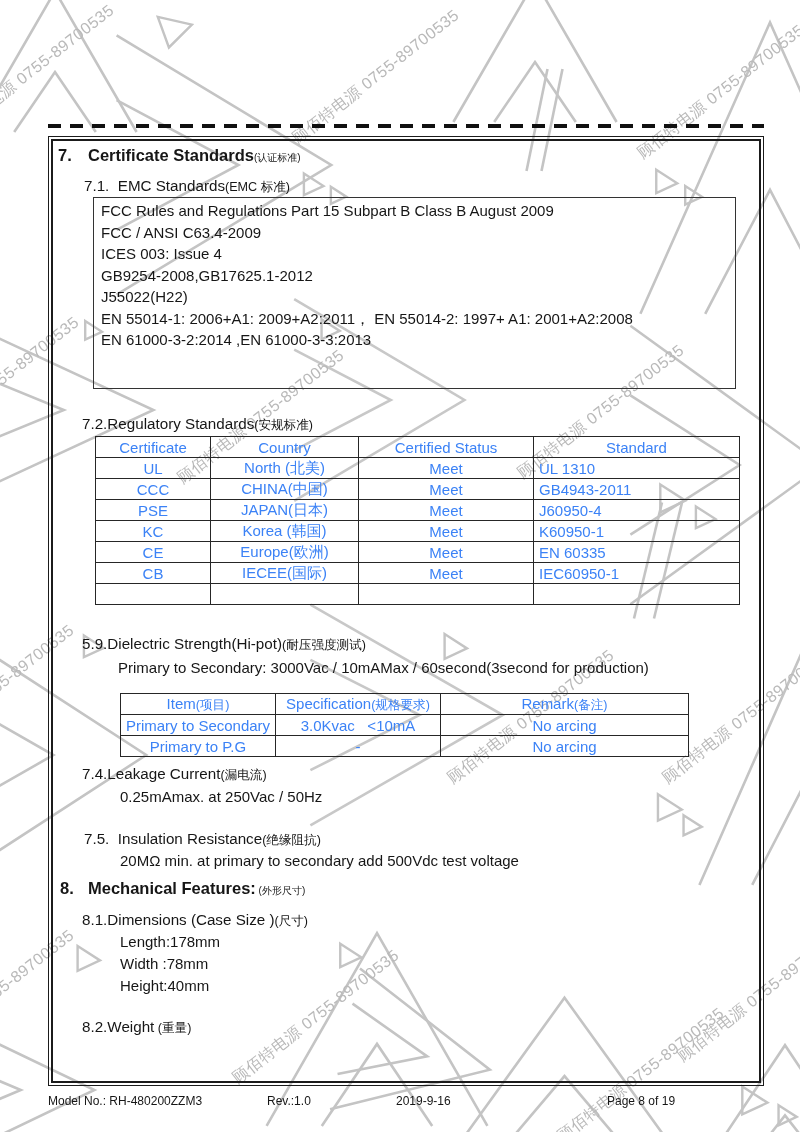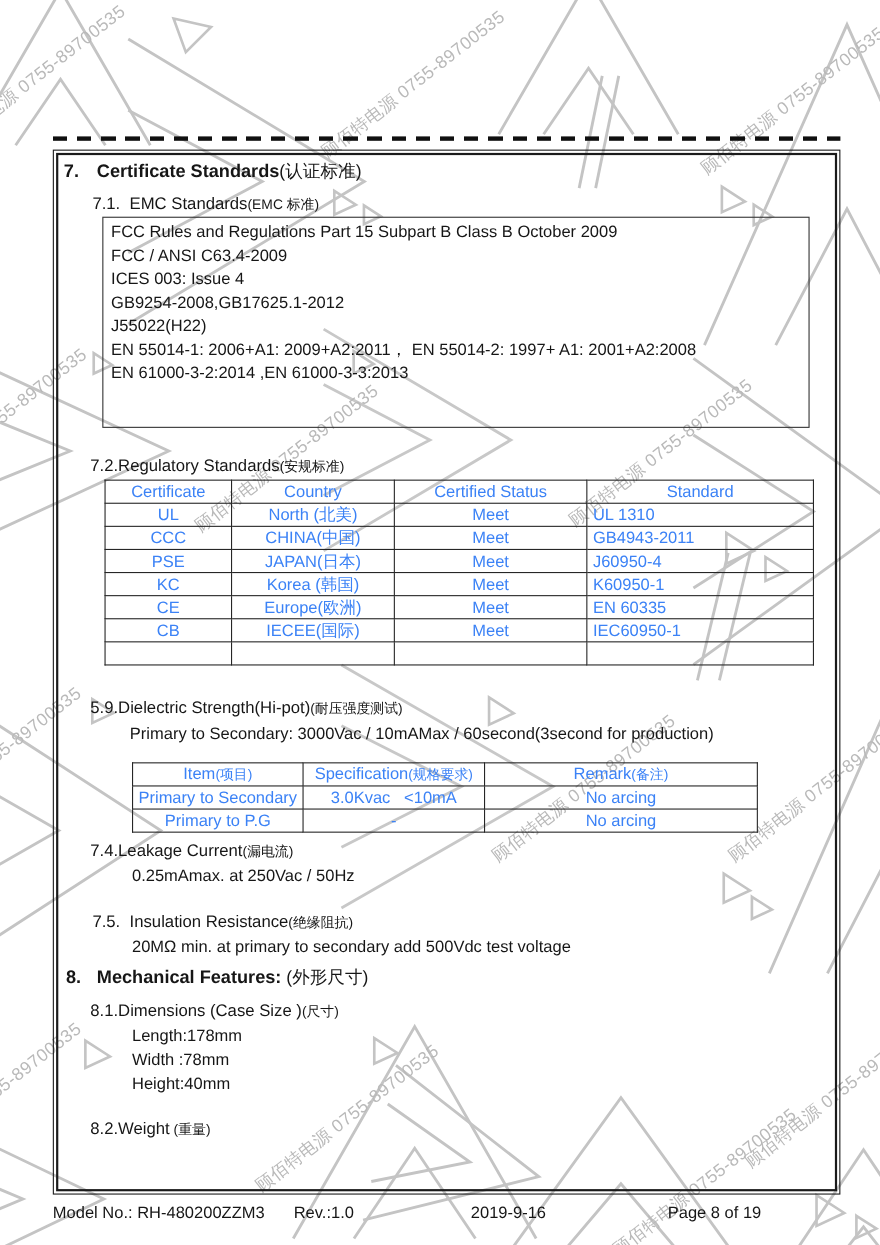--- a/index.html
+++ b/index.html
@@ -13,39 +13,39 @@
            color:#b9b9b9;transform:rotate(-38deg);transform-origin:0 50%;}
   
   .dashed-line{position:absolute;left:48px;top:124px;width:716px;height:4px;
      background:repeating-linear-gradient(90deg,#101010 0 13px,transparent 13px 22px);}
   .pbox{position:absolute;left:48px;top:136px;width:714px;height:948px;border:1px solid #1b1b1b;}
   .pbox-inner{position:absolute;inset:2px;border:2px solid #1b1b1b;}
   
   .abs{position:absolute;white-space:nowrap;z-index:2;}
   .h1{font-size:16.5px;font-weight:bold;}
   .h1 .num{display:inline-block;}
-  .h1 .cn{font-weight:normal;font-size:16px;}
+  .h1 .cn{font-weight:normal;font-size:10px;}
   .sub{font-size:15.2px;}
   .sub .cn{font-size:12.6px;}
   .bodyline{font-size:15px;}
   .cn-small{font-size:12.8px;}
   
   .emc-box{position:absolute;left:93px;top:197px;width:643px;height:192px;z-index:2;
            border:1.5px solid #333;box-sizing:border-box;padding:2px 6px 0 7px;
            font-size:15px;line-height:21.5px;}
   .emc-box div{white-space:nowrap;}
   
   table.doc{position:absolute;border-collapse:collapse;table-layout:fixed;z-index:2;
             font-size:15px;color:#3b82f6;background:transparent;}
   table.doc td,table.doc th{border:1.5px solid #262626;height:20px;padding:0;
             font-weight:normal;text-align:center;vertical-align:middle;overflow:hidden;}
   table.doc td.colL{text-align:left;padding-left:5px;}
   .cnh{font-size:12.6px;}
   
-  .footer-item{position:absolute;top:1094px;font-size:15px;white-space:nowrap;z-index:2;}
+  .footer-item{position:absolute;top:1094px;font-size:12px;white-space:nowrap;z-index:2;}
 </style>
 </head>
 <body>
 
 <div class="page">
 
   <div class="wm-layer">
 
     <div class="wm" style="left:-30px;top:-15px;width:170px;height:150px">
         <svg viewBox="0 0 100 100" preserveAspectRatio="none">
@@ -259,21 +259,21 @@
 
   <div class="abs h1" style="left:58px;top:146px">
     <span class="num" style="width:30px">7.</span><span>Certificate Standards</span><span class="cn">(认证标准)</span>
   </div>
 
   <div class="abs sub" style="left:84px;top:177px">
     <span>7.1.&nbsp; EMC Standards</span><span class="cn">(EMC 标准)</span>
   </div>
 
   <div class="emc-box">
-    <div>FCC Rules and Regulations Part 15 Subpart B Class B October 2009</div>
+    <div>FCC Rules and Regulations Part 15 Subpart B Class B August 2009</div>
     <div>FCC / ANSI C63.4-2009</div>
     <div>ICES 003: Issue 4</div>
     <div>GB9254-2008,GB17625.1-2012</div>
     <div>J55022(H22)</div>
     <div>EN 55014-1: 2006+A1: 2009+A2:2011，&nbsp;EN 55014-2: 1997+ A1: 2001+A2:2008</div>
     <div>EN 61000-3-2:2014 ,EN 61000-3-3:2013</div>
   </div>
 
   <div class="abs sub" style="left:82px;top:415px">
     <span>7.2.Regulatory Standards</span><span class="cn">(安规标准)</span>
@@ -388,16 +388,16 @@
   <div class="abs bodyline" style="left:120px;top:933px">Length:178mm</div>
   <div class="abs bodyline" style="left:120px;top:955px">Width :78mm</div>
   <div class="abs bodyline" style="left:120px;top:977px">Height:40mm</div>
 
   <div class="abs sub" style="left:82px;top:1018px">
     <span>8.2.Weight</span><span class="cn">&nbsp;(重量)</span>
   </div>
 
   <div class="footer-item" style="left:48px">Model No.: RH-480200ZZM3</div>
   <div class="footer-item" style="left:267px">Rev.:1.0</div>
-  <div class="footer-item" style="left:428px">2019-9-16</div>
+  <div class="footer-item" style="left:396px">2019-9-16</div>
   <div class="footer-item" style="left:607px">Page 8 of 19</div>
 
 </div>
 
 </body></html>

